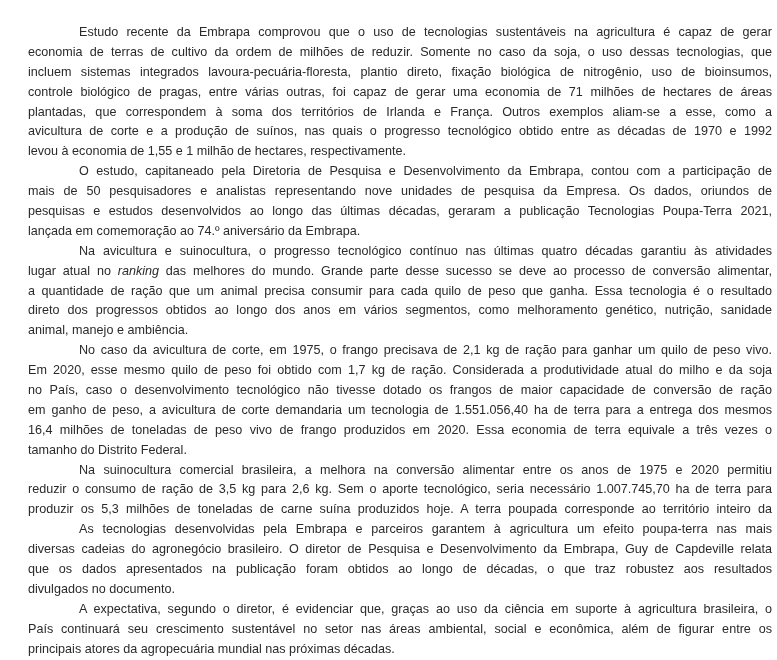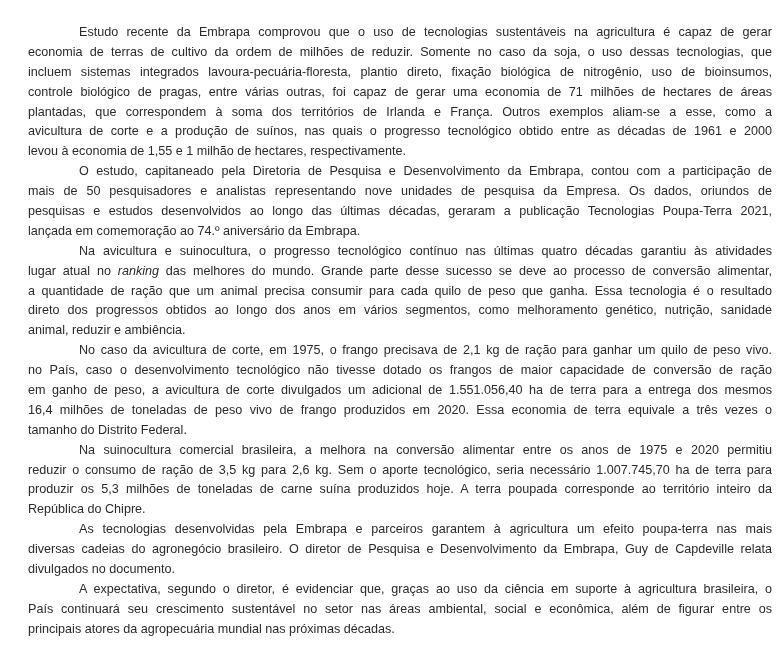--- a/index.html
+++ b/index.html
@@ -45,40 +45,41 @@
 </head>
 <body>
 
 <div class="page">
   <main class="doc-text">
       <div class="line indent"><span class="seg normal">Estudo recente da Embrapa comprovou que o uso de tecnologias sustentáveis na agricultura é capaz de gerar</span></div>
       <div class="line"><span class="seg normal">economia de terras de cultivo da ordem de milhões de reduzir. Somente no caso da soja, o uso dessas tecnologias, que</span></div>
       <div class="line"><span class="seg normal">incluem sistemas integrados lavoura-pecuária-floresta, plantio direto, fixação biológica de nitrogênio, uso de bioinsumos,</span></div>
       <div class="line"><span class="seg normal">controle biológico de pragas, entre várias outras, foi capaz de gerar uma economia de 71 milhões de hectares de áreas</span></div>
       <div class="line"><span class="seg normal">plantadas, que correspondem à soma dos territórios de Irlanda e França. Outros exemplos aliam-se a esse, como a</span></div>
-      <div class="line"><span class="seg normal">avicultura de corte e a produção de suínos, nas quais o progresso tecnológico obtido entre as décadas de 1961 e 2000</span></div>
+      <div class="line"><span class="seg normal">avicultura de corte e a produção de suínos, nas quais o progresso tecnológico obtido entre as décadas de 1970 e 1992</span></div>
       <div class="line last"><span class="seg normal">levou à economia de 1,55 e 1 milhão de hectares, respectivamente.</span></div>
       <div class="line indent"><span class="seg normal">O estudo, capitaneado pela Diretoria de Pesquisa e Desenvolvimento da Embrapa, contou com a participação de</span></div>
       <div class="line"><span class="seg normal">mais de 50 pesquisadores e analistas representando nove unidades de pesquisa da Empresa. Os dados, oriundos de</span></div>
       <div class="line"><span class="seg normal">pesquisas e estudos desenvolvidos ao longo das últimas décadas, geraram a publicação </span><span class="seg bold">Tecnologias Poupa-Terra 2021</span><span class="seg normal">,</span></div>
       <div class="line last"><span class="seg normal">lançada em comemoração ao 74.º aniversário da Embrapa.</span></div>
       <div class="line indent"><span class="seg normal">Na avicultura e suinocultura, o progresso tecnológico contínuo nas últimas quatro décadas garantiu às atividades</span></div>
       <div class="line"><span class="seg normal">lugar atual no </span><span class="seg italic">ranking</span><span class="seg normal"> das melhores do mundo. Grande parte desse sucesso se deve ao processo de conversão alimentar,</span></div>
       <div class="line"><span class="seg normal">a quantidade de ração que um animal precisa consumir para cada quilo de peso que ganha. Essa tecnologia é o resultado</span></div>
       <div class="line"><span class="seg normal">direto dos progressos obtidos ao longo dos anos em vários segmentos, como melhoramento genético, nutrição, sanidade</span></div>
-      <div class="line last"><span class="seg normal">animal, reduzir e ambiência.</span></div>
+      <div class="line last"><span class="seg normal">animal, manejo e ambiência.</span></div>
       <div class="line indent"><span class="seg normal">No caso da avicultura de corte, em 1975, o frango precisava de 2,1 kg de ração para ganhar um quilo de peso vivo.</span></div>
+      <div class="line"><span class="seg normal">Em 2020, esse mesmo quilo de peso foi obtido com 1,7 kg de ração. Considerada a produtividade atual do milho e da soja</span></div>
       <div class="line"><span class="seg normal">no País, caso o desenvolvimento tecnológico não tivesse dotado os frangos de maior capacidade de conversão de ração</span></div>
-      <div class="line"><span class="seg normal">em ganho de peso, a avicultura de corte divulgados um adicional de 1.551.056,40 ha de terra para a entrega dos mesmos</span></div>
+      <div class="line"><span class="seg normal">em ganho de peso, a avicultura de corte demandaria um tecnologia de 1.551.056,40 ha de terra para a entrega dos mesmos</span></div>
       <div class="line"><span class="seg normal">16,4 milhões de toneladas de peso vivo de frango produzidos em 2020. Essa economia de terra equivale a três vezes o</span></div>
       <div class="line last"><span class="seg normal">tamanho do Distrito Federal.</span></div>
       <div class="line indent"><span class="seg normal">Na suinocultura comercial brasileira, a melhora na conversão alimentar entre os anos de 1975 e 2020 permitiu</span></div>
       <div class="line"><span class="seg normal">reduzir o consumo de ração de 3,5 kg para 2,6 kg. Sem o aporte tecnológico, seria necessário 1.007.745,70 ha de terra para</span></div>
       <div class="line"><span class="seg normal">produzir os 5,3 milhões de toneladas de carne suína produzidos hoje. A terra poupada corresponde ao território inteiro da</span></div>
-      <div class="line last"><span class="seg normal">República do Chipre.</span></div>
       <div class="line indent"><span class="seg normal">As tecnologias desenvolvidas pela Embrapa e parceiros garantem à agricultura um efeito poupa-terra nas mais</span></div>
       <div class="line"><span class="seg normal">diversas cadeias do agronegócio brasileiro. O diretor de Pesquisa e Desenvolvimento da Embrapa, Guy de Capdeville relata</span></div>
+      <div class="line"><span class="seg normal">que os dados apresentados na publicação foram obtidos ao longo de décadas, o que traz robustez aos resultados</span></div>
       <div class="line last"><span class="seg normal">divulgados no documento.</span></div>
       <div class="line indent"><span class="seg normal">A expectativa, segundo o diretor, é evidenciar que, graças ao uso da ciência em suporte à agricultura brasileira, o</span></div>
       <div class="line"><span class="seg normal">País continuará seu crescimento sustentável no setor nas áreas ambiental, social e econômica, além de figurar entre os</span></div>
       <div class="line last"><span class="seg normal">principais atores da agropecuária mundial nas próximas décadas.</span></div>
     </main>
 </div>
 
 </body></html>

